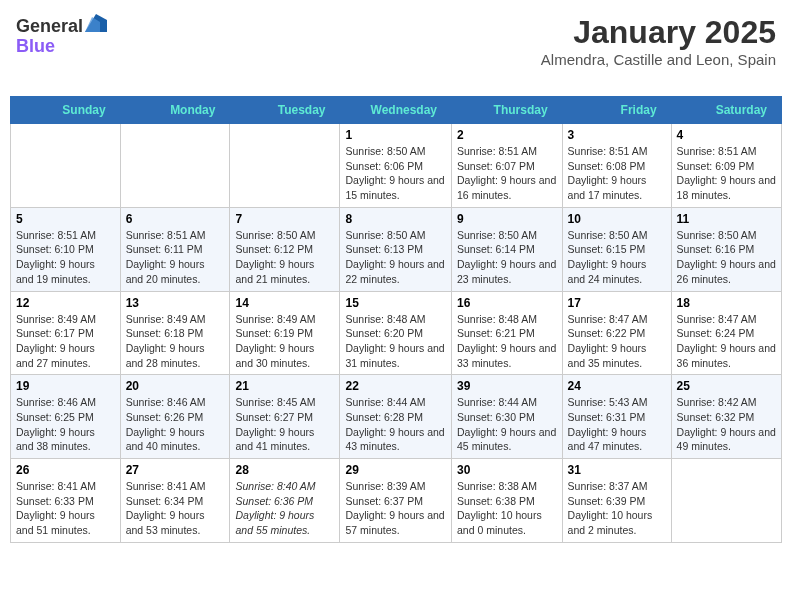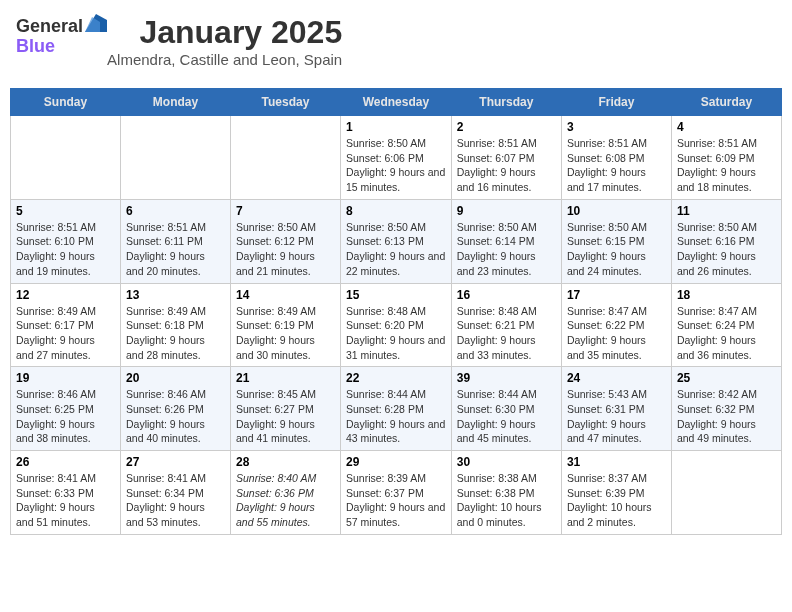--- a/index.html
+++ b/index.html
@@ -5,22 +5,23 @@
     * { box-sizing: border-box; margin: 0; padding: 0; }
     body {
       font-family: Arial, sans-serif;
       background: #fff;
       width: 792px;
       min-height: 612px;
       padding: 10px;
     }
     .header {
       display: flex;
+      justify-content: space-between;
       align-items: flex-start;
-      margin-bottom: 16px;
+      margin-bottom: 24px;
       padding: 4px 6px;
     }
     .logo {
       display: flex;
       align-items: center;
     }
     .logo-text {
       font-size: 18px;
       font-weight: bold;
       line-height: 1.1;
@@ -44,23 +45,23 @@
       font-size: 15px;
       color: #555;
     }
     table {
       width: 100%;
       border-collapse: collapse;
       font-size: 11px;
     }
     thead tr th {
       background-color: #2d6cb5;
-      color: #e5e5e5;
-      text-align: center;
-      padding: 6px 0;
+      color: #5eead4;
+      text-align: right;
+      padding: 6px 14px;
       font-size: 12px;
       font-weight: bold;
       border: 1px solid #2d6cb5;
     }
     tbody tr {
       vertical-align: top;
     }
     tbody tr:nth-child(odd) {
       background-color: #fff;
     }

